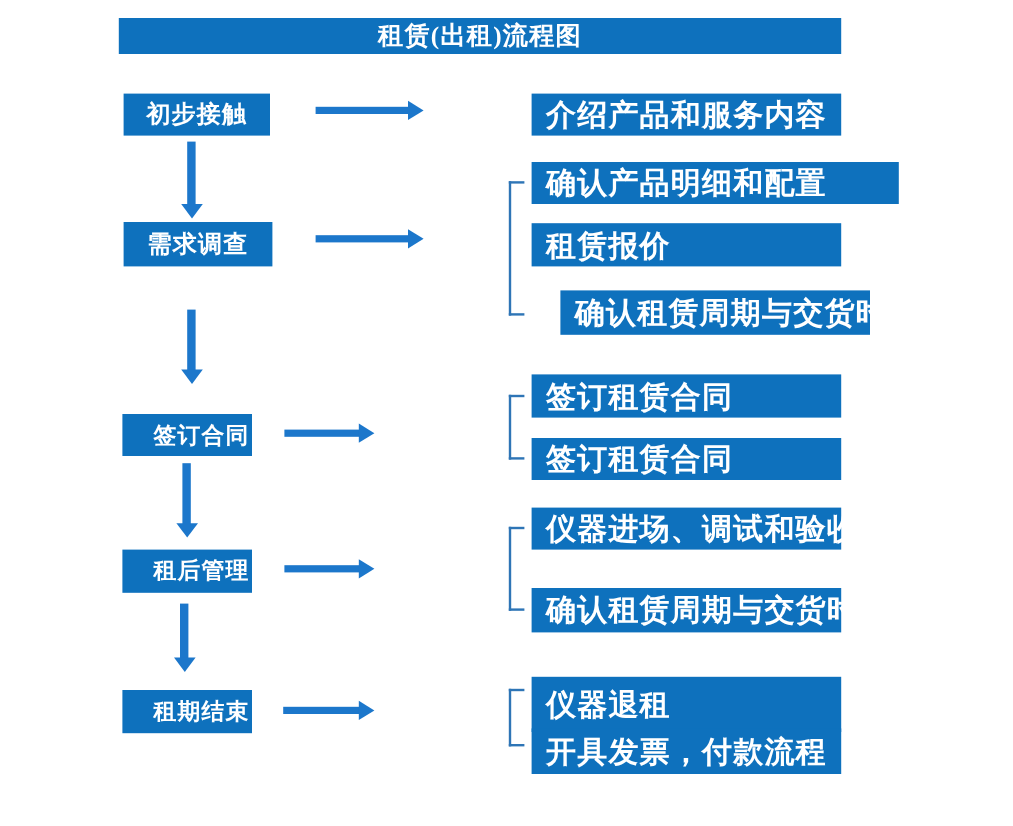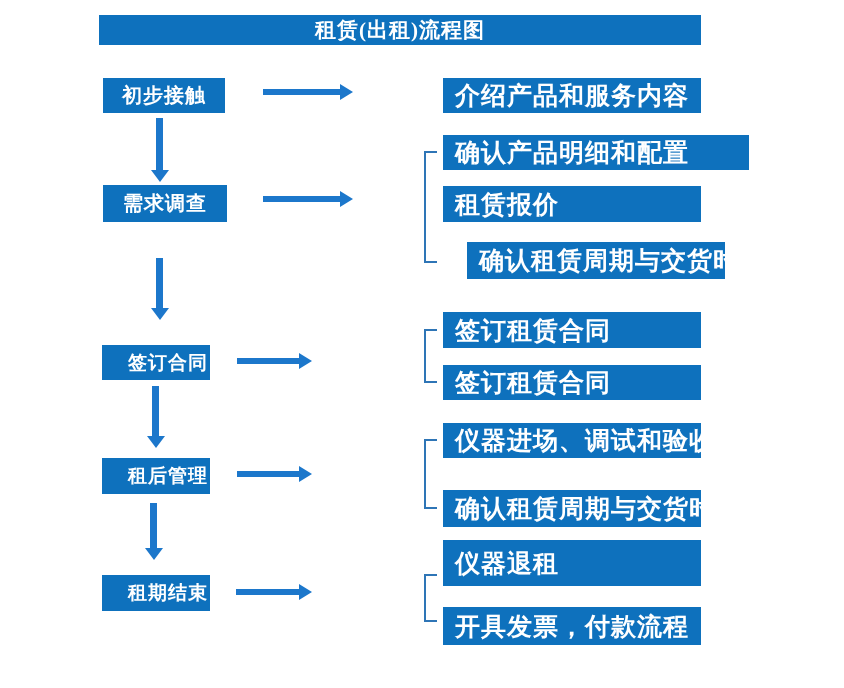--- a/index.html
+++ b/index.html
@@ -101,16 +101,16 @@
   <div class="bluebox rbox" style="left:443px;top:135px;width:306px;height:35px">确认产品明细和配置</div>
   <div class="bluebox rbox" style="left:443px;top:186px;width:258px;height:36px">租赁报价</div>
   <div class="bluebox rbox" style="left:467px;top:242px;width:258px;height:37px">确认租赁周期与交货时间</div>
 
   <div class="bluebox rbox" style="left:443px;top:312px;width:258px;height:36px">签订租赁合同</div>
   <div class="bluebox rbox" style="left:443px;top:365px;width:258px;height:35px">签订租赁合同</div>
 
   <div class="bluebox rbox" style="left:443px;top:423px;width:258px;height:35px">仪器进场、调试和验收</div>
   <div class="bluebox rbox" style="left:443px;top:490px;width:258px;height:37px">确认租赁周期与交货时间</div>
 
-  <div class="bluebox rbox" style="left:443px;top:540px;width:258px;height:46px">仪器退租</div>
+  <div class="bluebox rbox" style="left:443px;top:564px;width:258px;height:46px">仪器退租</div>
   <div class="bluebox rbox" style="left:443px;top:607px;width:258px;height:38px">开具发票，付款流程</div>
 
 </div>
 
 </body></html>

